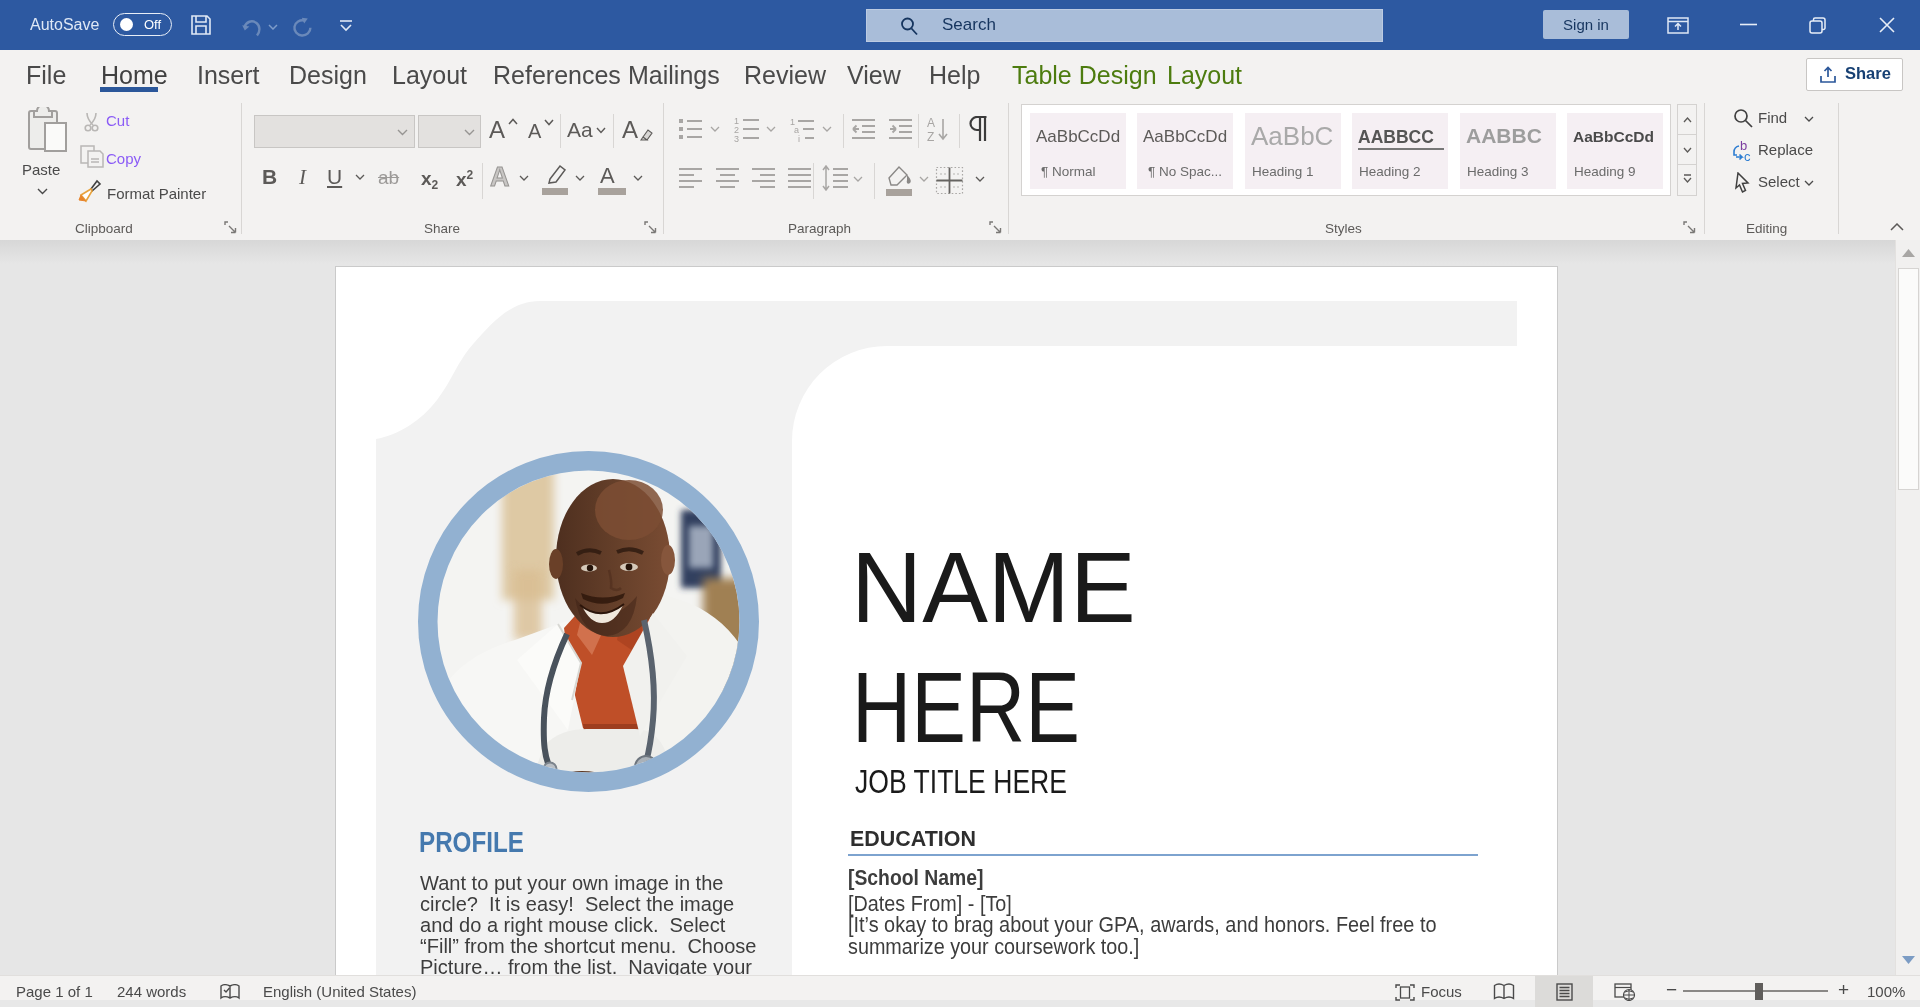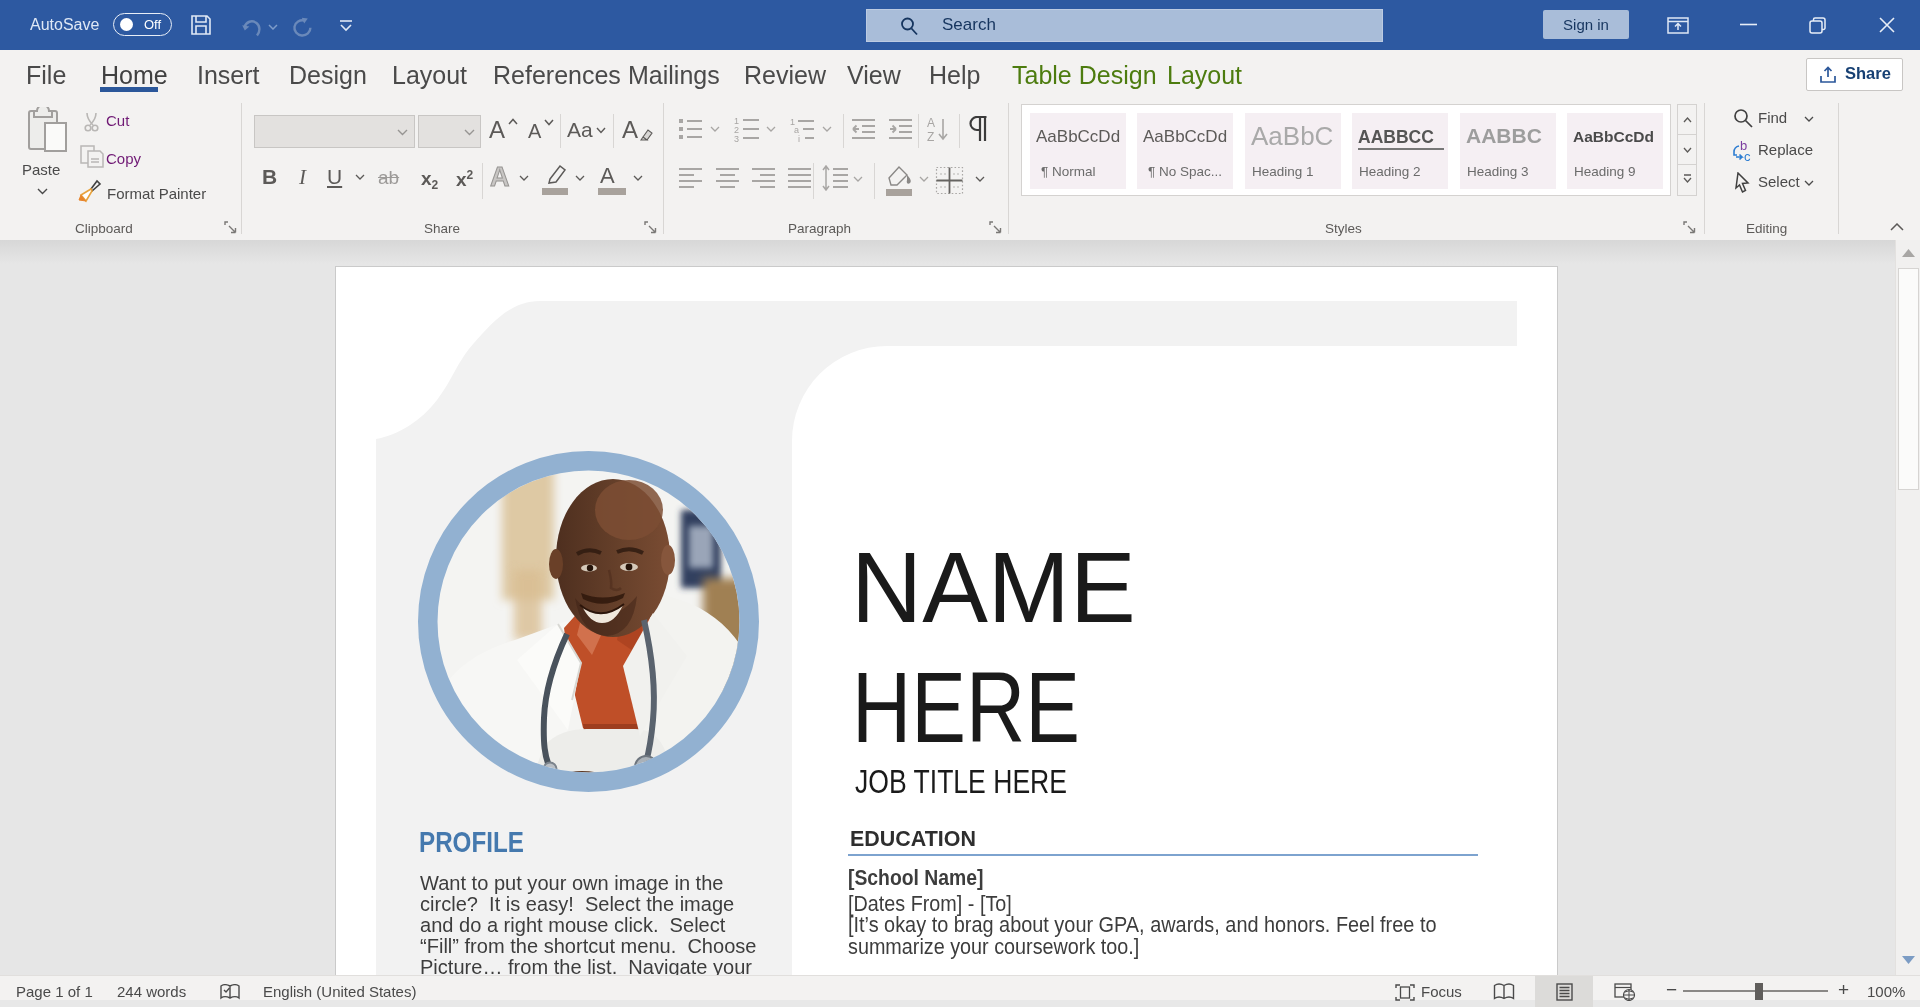--- a/index.html
+++ b/index.html
@@ -24,21 +24,21 @@
   #home-underline { left:100px; top:37px; width:58px; height:5px; background:#2b579a; }
   #share-btn { left:1806px; top:8px; width:97px; height:33px; background:#ffffff; border:1px solid #c8c6c4; border-radius:2px; }
   
   #ribbon { left:0; top:99px; width:1920px; height:141px; background:#f3f2f1; }
   .rdiv { position:absolute; top:4px; width:1px; height:131px; background:#d8d6d4; }
   .grouplabel { position:absolute; top:122px; font-size:13.5px; color:#5c5a58; }
   .launcher { position:absolute; top:122px; width:13px; height:13px; }
   .combo { position:absolute; background:#e3e1df; border:1px solid #c8c6c4; }
   .ricon { position:absolute; }
   .rtext { position:absolute; font-size:15px; color:#4a4a4a; white-space:nowrap; }
-  .rtext.dis { color:#701a75; }
+  .rtext.dis { color:#8b5cf6; }
   
   #canvas { left:0; top:240px; width:1895px; height:735px; background:#e6e6e6; overflow:hidden; }
   #canvas-shadow { left:0; top:0; width:1895px; height:24px; background:linear-gradient(#d7d7d7,#e6e6e6); }
   #page { left:335px; top:26px; width:1223px; height:710px; background:#ffffff; border:1px solid #cacaca; border-bottom:none; overflow:hidden; }
   
   #watermark { left:-2px; top:-2px; font-size:40px; letter-spacing:0.4px; color:#828282; }
   #name1 { left:515px; top:270px; font-size:100px; color:#1a1a1a; -webkit-text-stroke:2.2px #ffffff; paint-order:stroke; transform:scaleX(0.985); transform-origin:left top; line-height:100px;}
   #name2 { left:516px; top:390px; font-size:100px; color:#1a1a1a; -webkit-text-stroke:2.2px #ffffff; paint-order:stroke; transform:scaleX(0.82); transform-origin:left top; line-height:100px;}
   #jobtitle { left:519px; top:497px; font-size:32.5px; color:#1a1a1a; -webkit-text-stroke:1px #ffffff; paint-order:stroke; transform:scaleX(0.817); transform-origin:left top; }
   #education { left:514px; top:559px; font-size:22px; font-weight:bold; color:#2e2e2e; transform:scaleX(0.975); transform-origin:left top;}

